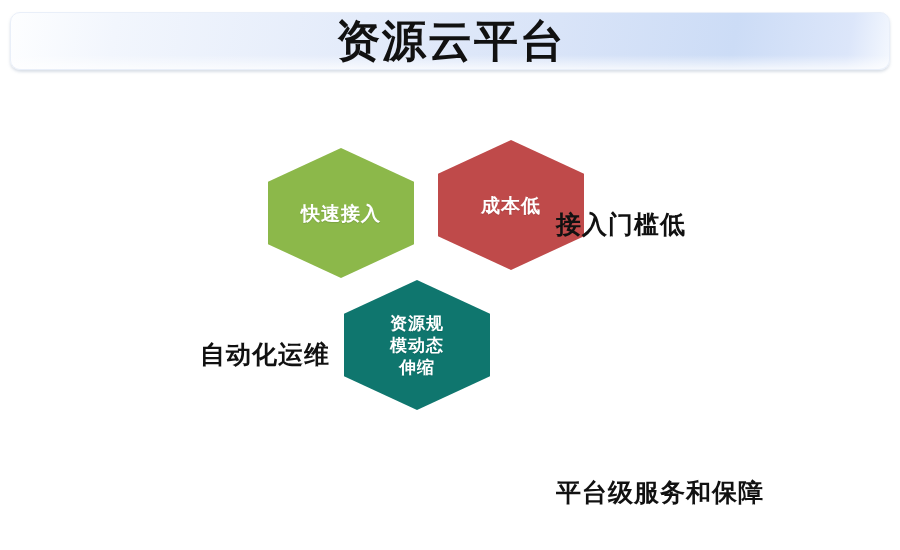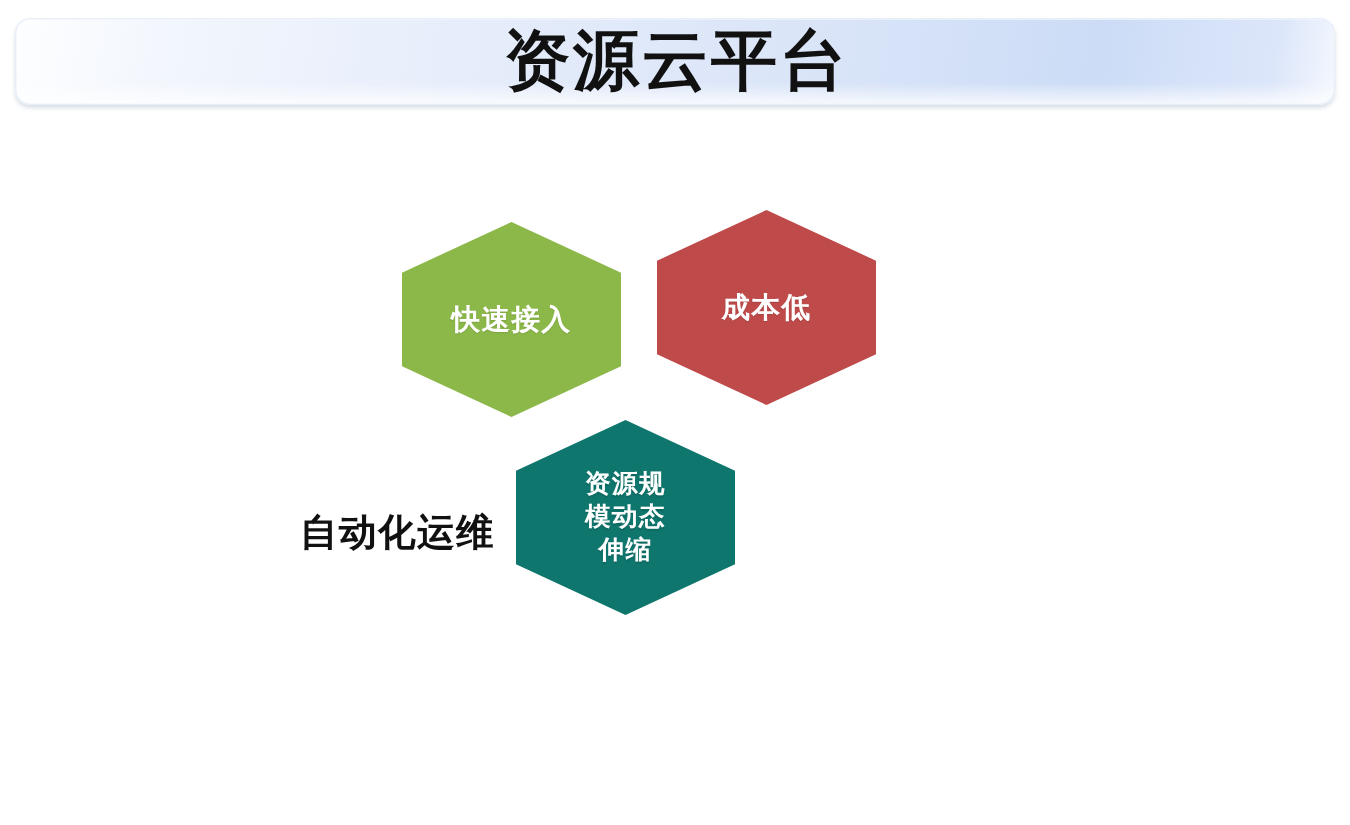--- a/index.html
+++ b/index.html
@@ -132,17 +132,19 @@
 
   <div class="hex" id="hex-scale" style="background:#0f766e;">
     <span class="hex-label small">资源规
 模动态
 伸缩</span>
   </div>
 
 
 
 
+  <div class="callout" id="callout-top">接入门槛低</div>
 
   <div class="callout" id="callout-middle">自动化运维</div>
 
+  <div class="callout" id="callout-bottom">平台级服务和保障</div>
 
 </div>
 
 </body></html>

